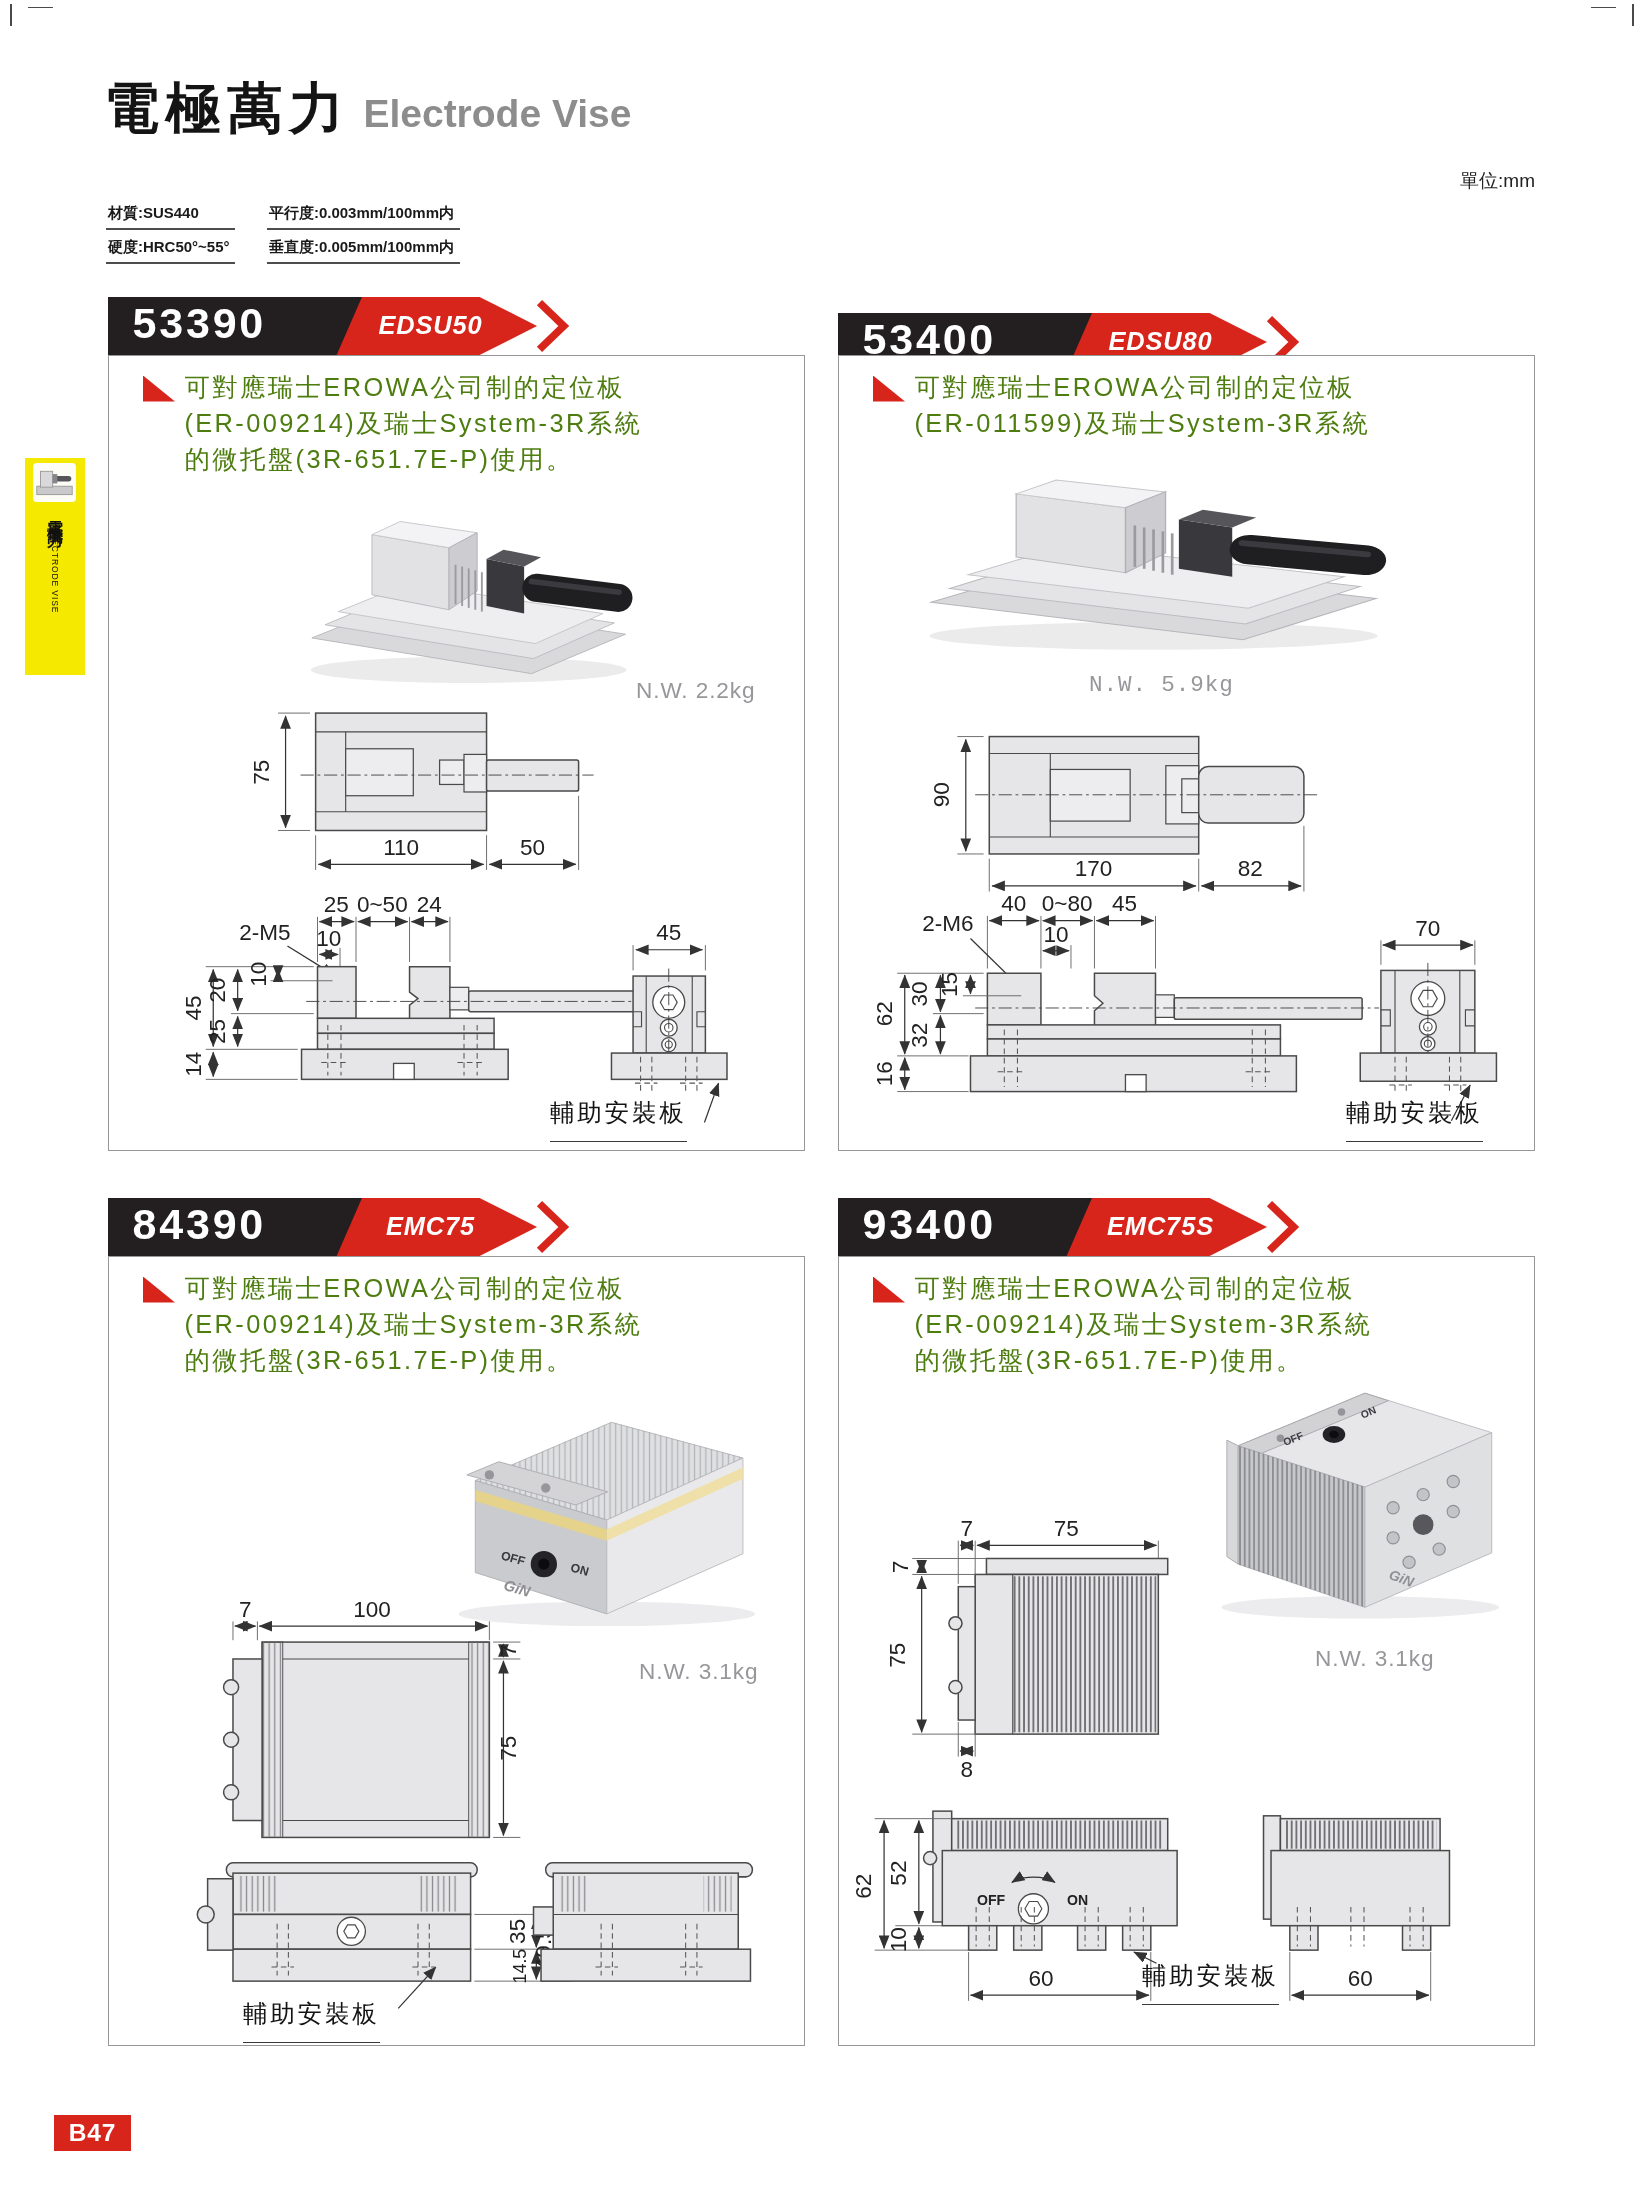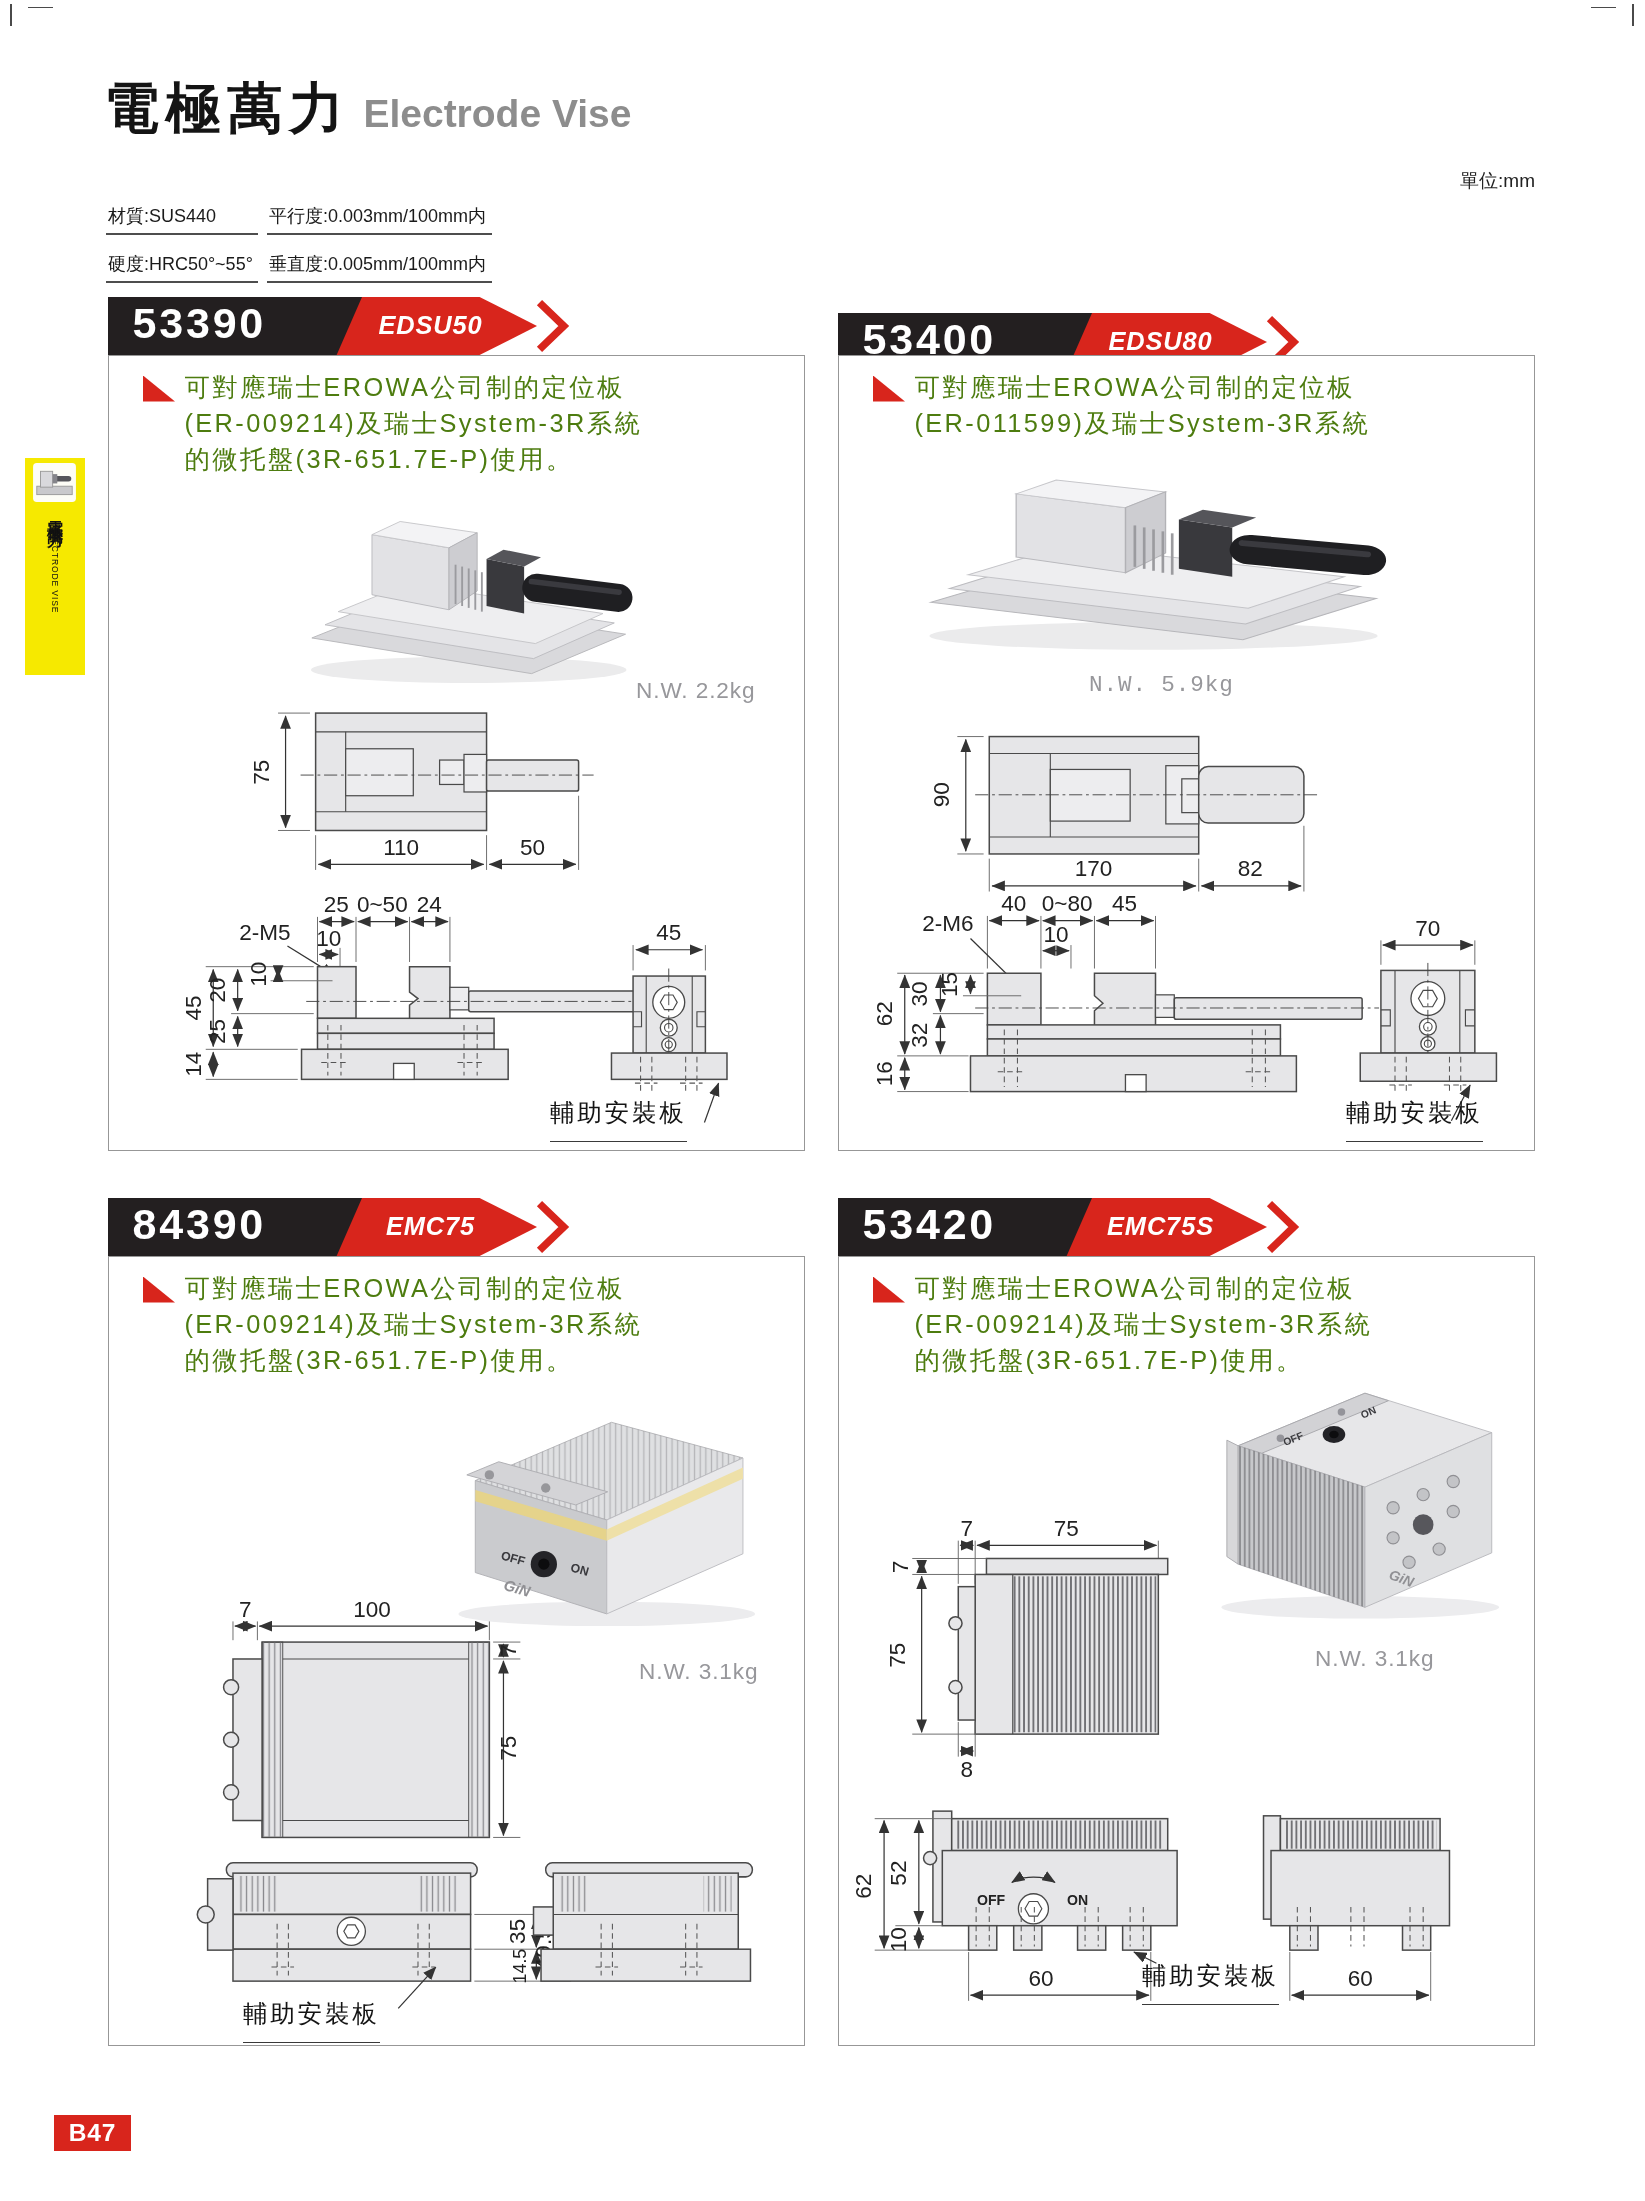--- a/index.html
+++ b/index.html
@@ -4,22 +4,22 @@
 <style>
   html,body{margin:0;padding:0;}
   body{width:1645px;height:2202px;position:relative;background:#ffffff;overflow:hidden;
        font-family:"Liberation Sans","DejaVu Sans",sans-serif;color:#1a1a1a;}
   .crop{position:absolute;background:#4a4a4a;}
   
   .title{position:absolute;left:104px;top:72px;display:flex;align-items:baseline;gap:13px;}
   .title-zh{font-size:55px;font-weight:bold;letter-spacing:6.6px;color:#141414;}
   .title-en{font-size:39px;font-weight:bold;color:#8d8d8d;letter-spacing:0px;}
   .spec-col{position:absolute;top:202px;}
-  .spec-item{font-size:18px;font-weight:normal;white-space:nowrap;padding:1.9px 5.6px 4.7px 1.9px;
-             border-bottom:2.8px solid #4d4d4d;margin-bottom:16px;}
+  .spec-item{font-size:15px;font-weight:bold;white-space:nowrap;padding:1.9px 5.6px 4.7px 1.9px;
+             border-bottom:2.8px solid #4d4d4d;margin-bottom:7px;}
   .unit{position:absolute;left:1394px;top:168px;width:141px;text-align:right;font-size:19px;color:#222;}
   
   .panel{position:absolute;width:697px;}
   .hdr-red{position:absolute;left:224px;top:0;width:205px;height:58px;background:#d8251c;
            clip-path:polygon(13% 0,72% 0,100% 50%,72% 100%,0 100%);}
   .hdr-black{position:absolute;left:0;top:0;width:254px;height:58px;background:#231f20;
            clip-path:polygon(0 0,100% 0,90% 100%,0 100%);}
   .part-no{position:absolute;left:24.5px;top:1.9px;font-size:43px;font-weight:bold;color:#fff;letter-spacing:2.8px;}
   .model{position:absolute;left:252px;top:14px;width:141px;text-align:center;font-size:25.4px;
          font-weight:bold;font-style:italic;color:#fff;letter-spacing:0.9px;}
@@ -493,21 +493,21 @@
     </div>
     <div class="nw" style="left:530px;top:402px;">N.W. 3.1kg</div>
     <div class="aux" style="left:134px;top:740px;">輔助安裝板</div>
   </div>
 </div>
 
 <div class="panel row2" style="left:838px;top:1198px;">
   <div style="position:absolute;left:0;top:0;width:697px;height:58px;">
     <div class="hdr-red"></div>
     <div class="hdr-black"></div>
-    <div class="part-no">53420</div>
+    <div class="part-no">93400</div>
     <div class="model">EMC75S</div>
     <svg class="hdr-chev" width="43" height="58" viewBox="0 0 46 62">
       <path d="M8,6 L34,31 L8,56" stroke="#d8251c" stroke-width="8" fill="none"></path>
     </svg>
   </div>
   <div class="panel-body">
     <svg class="dwg" viewBox="0 0 740 839">
       <g transform="translate(385,105)">
         <ellipse cx="170" cy="268" rx="148" ry="12" fill="#ececee"></ellipse>
         <polygon points="40,96 175,40 310,82 175,140" fill="#e7e7e9" stroke="#bbbbbf"></polygon>

